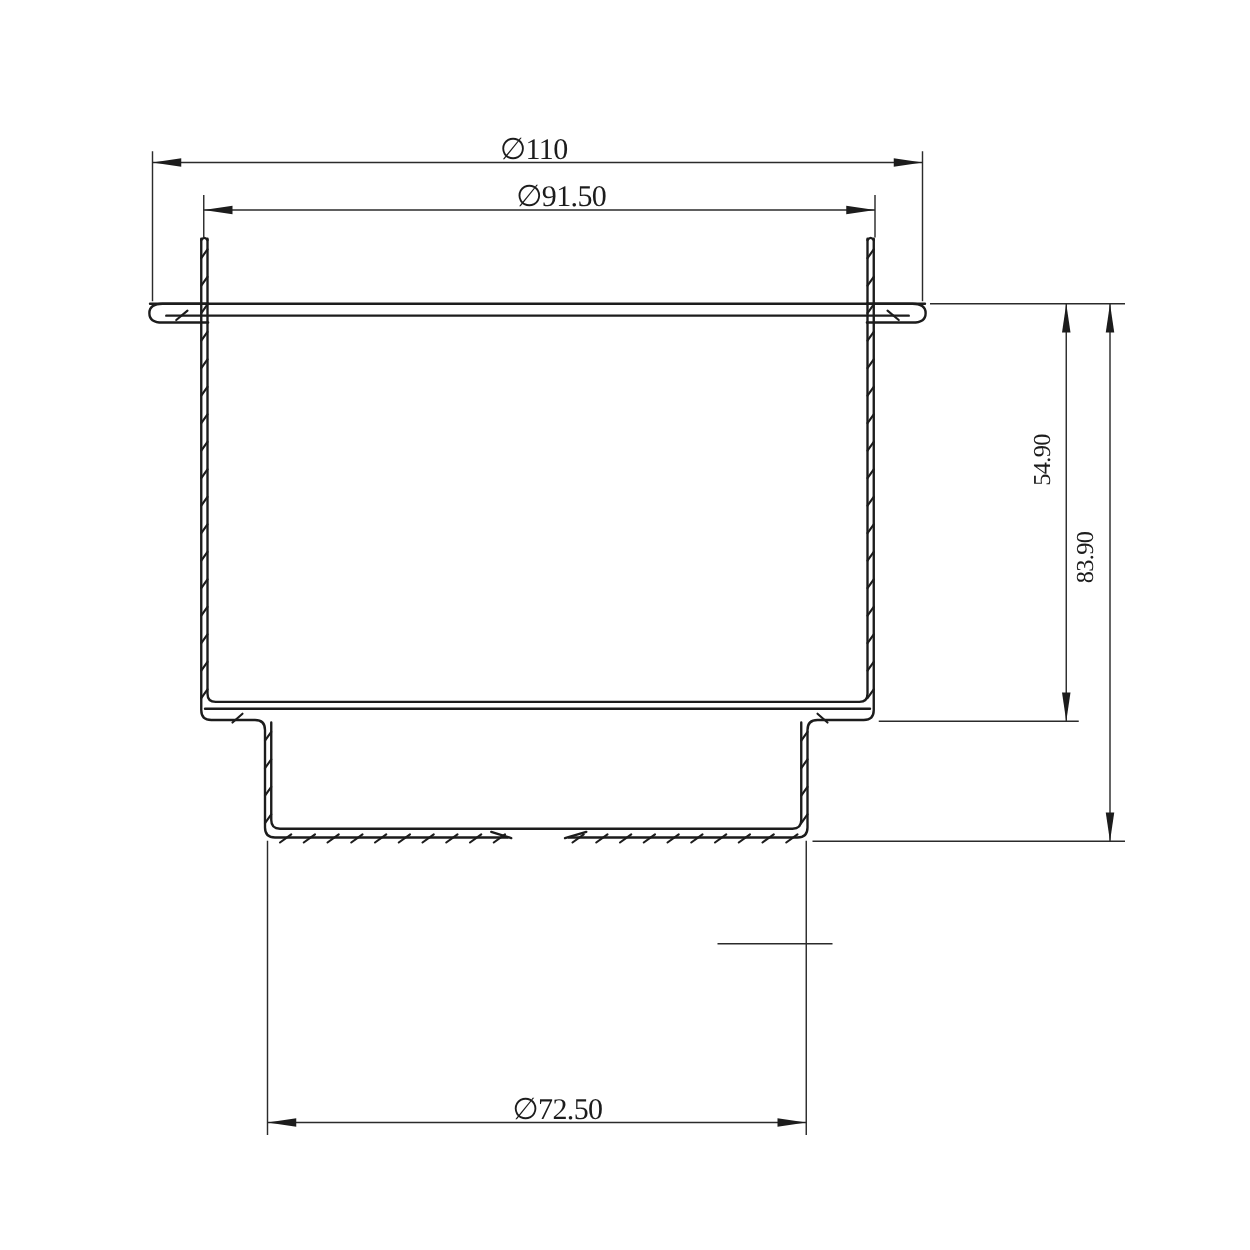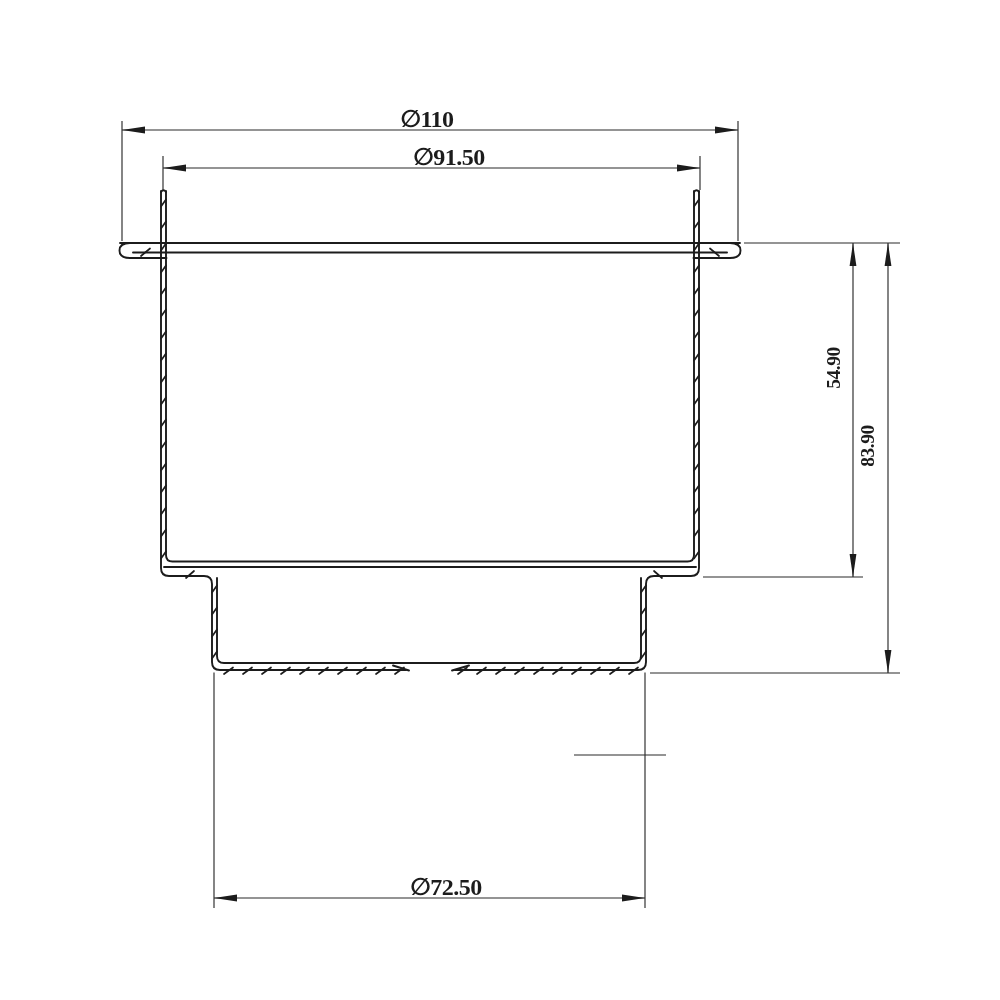--- a/index.html
+++ b/index.html
@@ -8,21 +8,20 @@
     background: #ffffff;
     width: 1000px;
     height: 1000px;
     overflow: hidden;
   }
   .sheet {
     width: 1000px;
     height: 1000px;
     background: var(--bg, #ffffff);
     position: relative;
-    font-weight: bold;
   }
   svg { display: block; }
   .part-line {
     stroke: var(--line, #1c1c1c);
     stroke-width: 1.9;
     fill: none;
     stroke-linecap: round;
     stroke-linejoin: round;
   }
   .dim-line {

